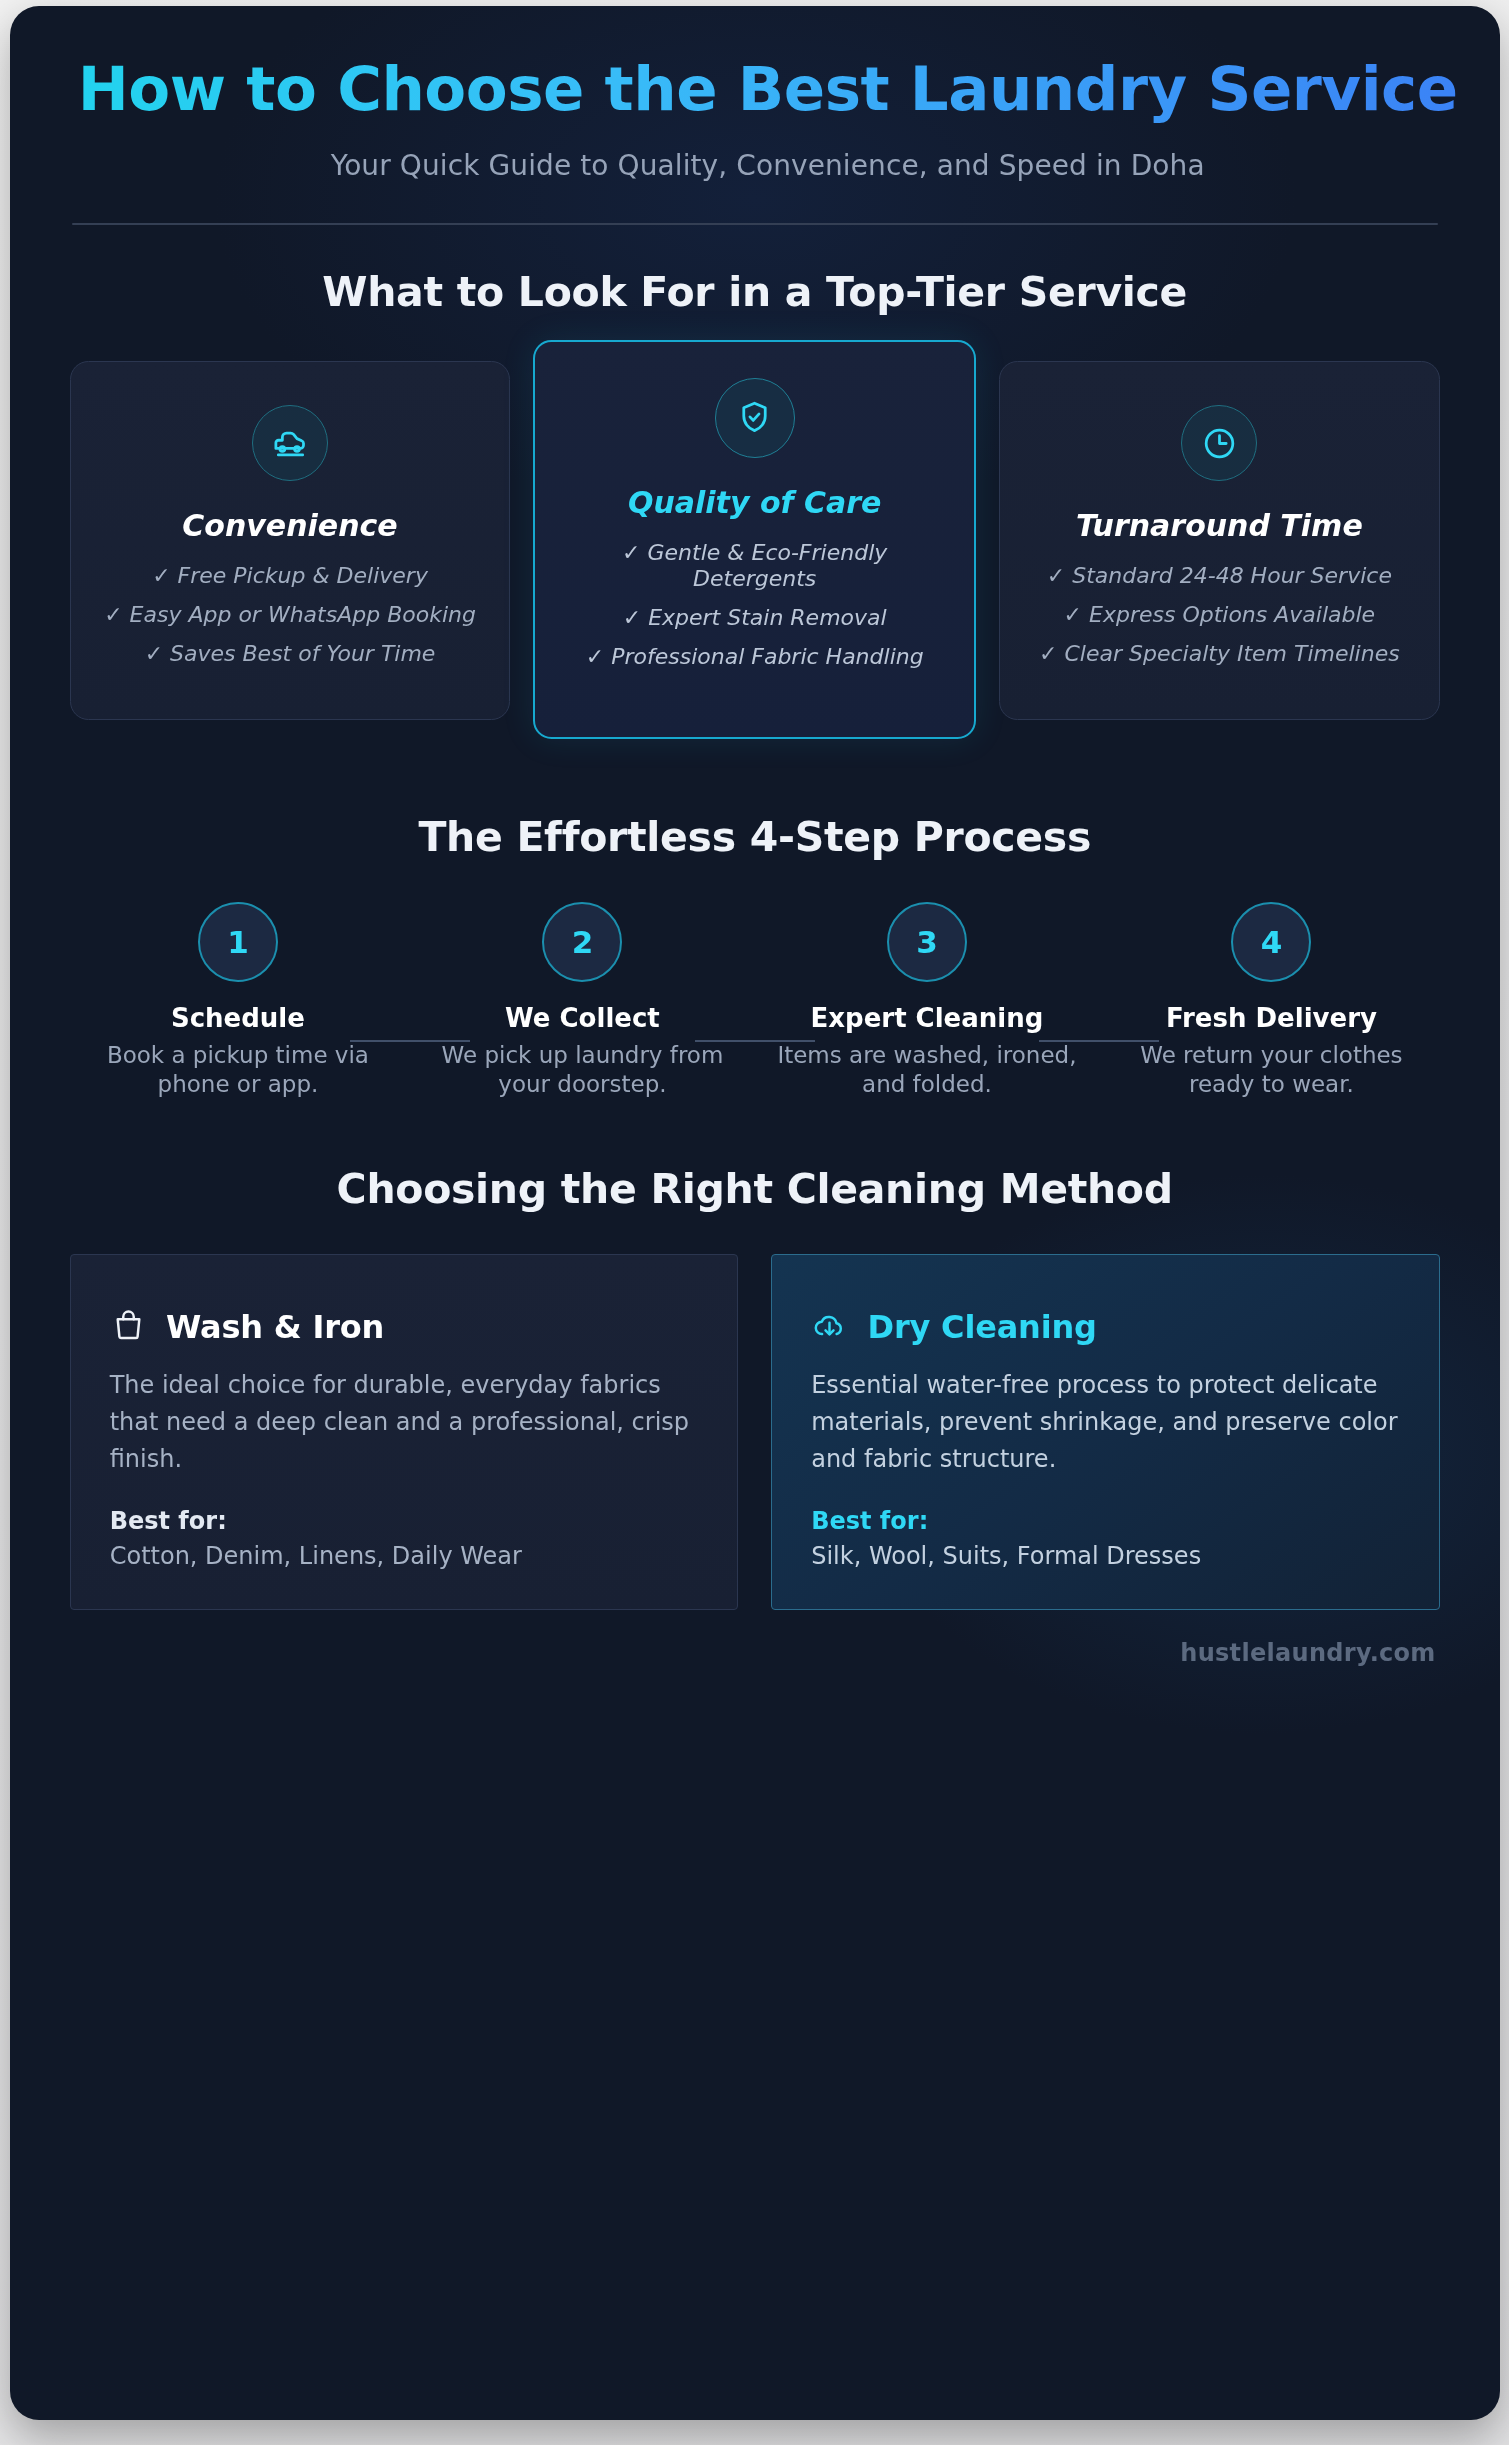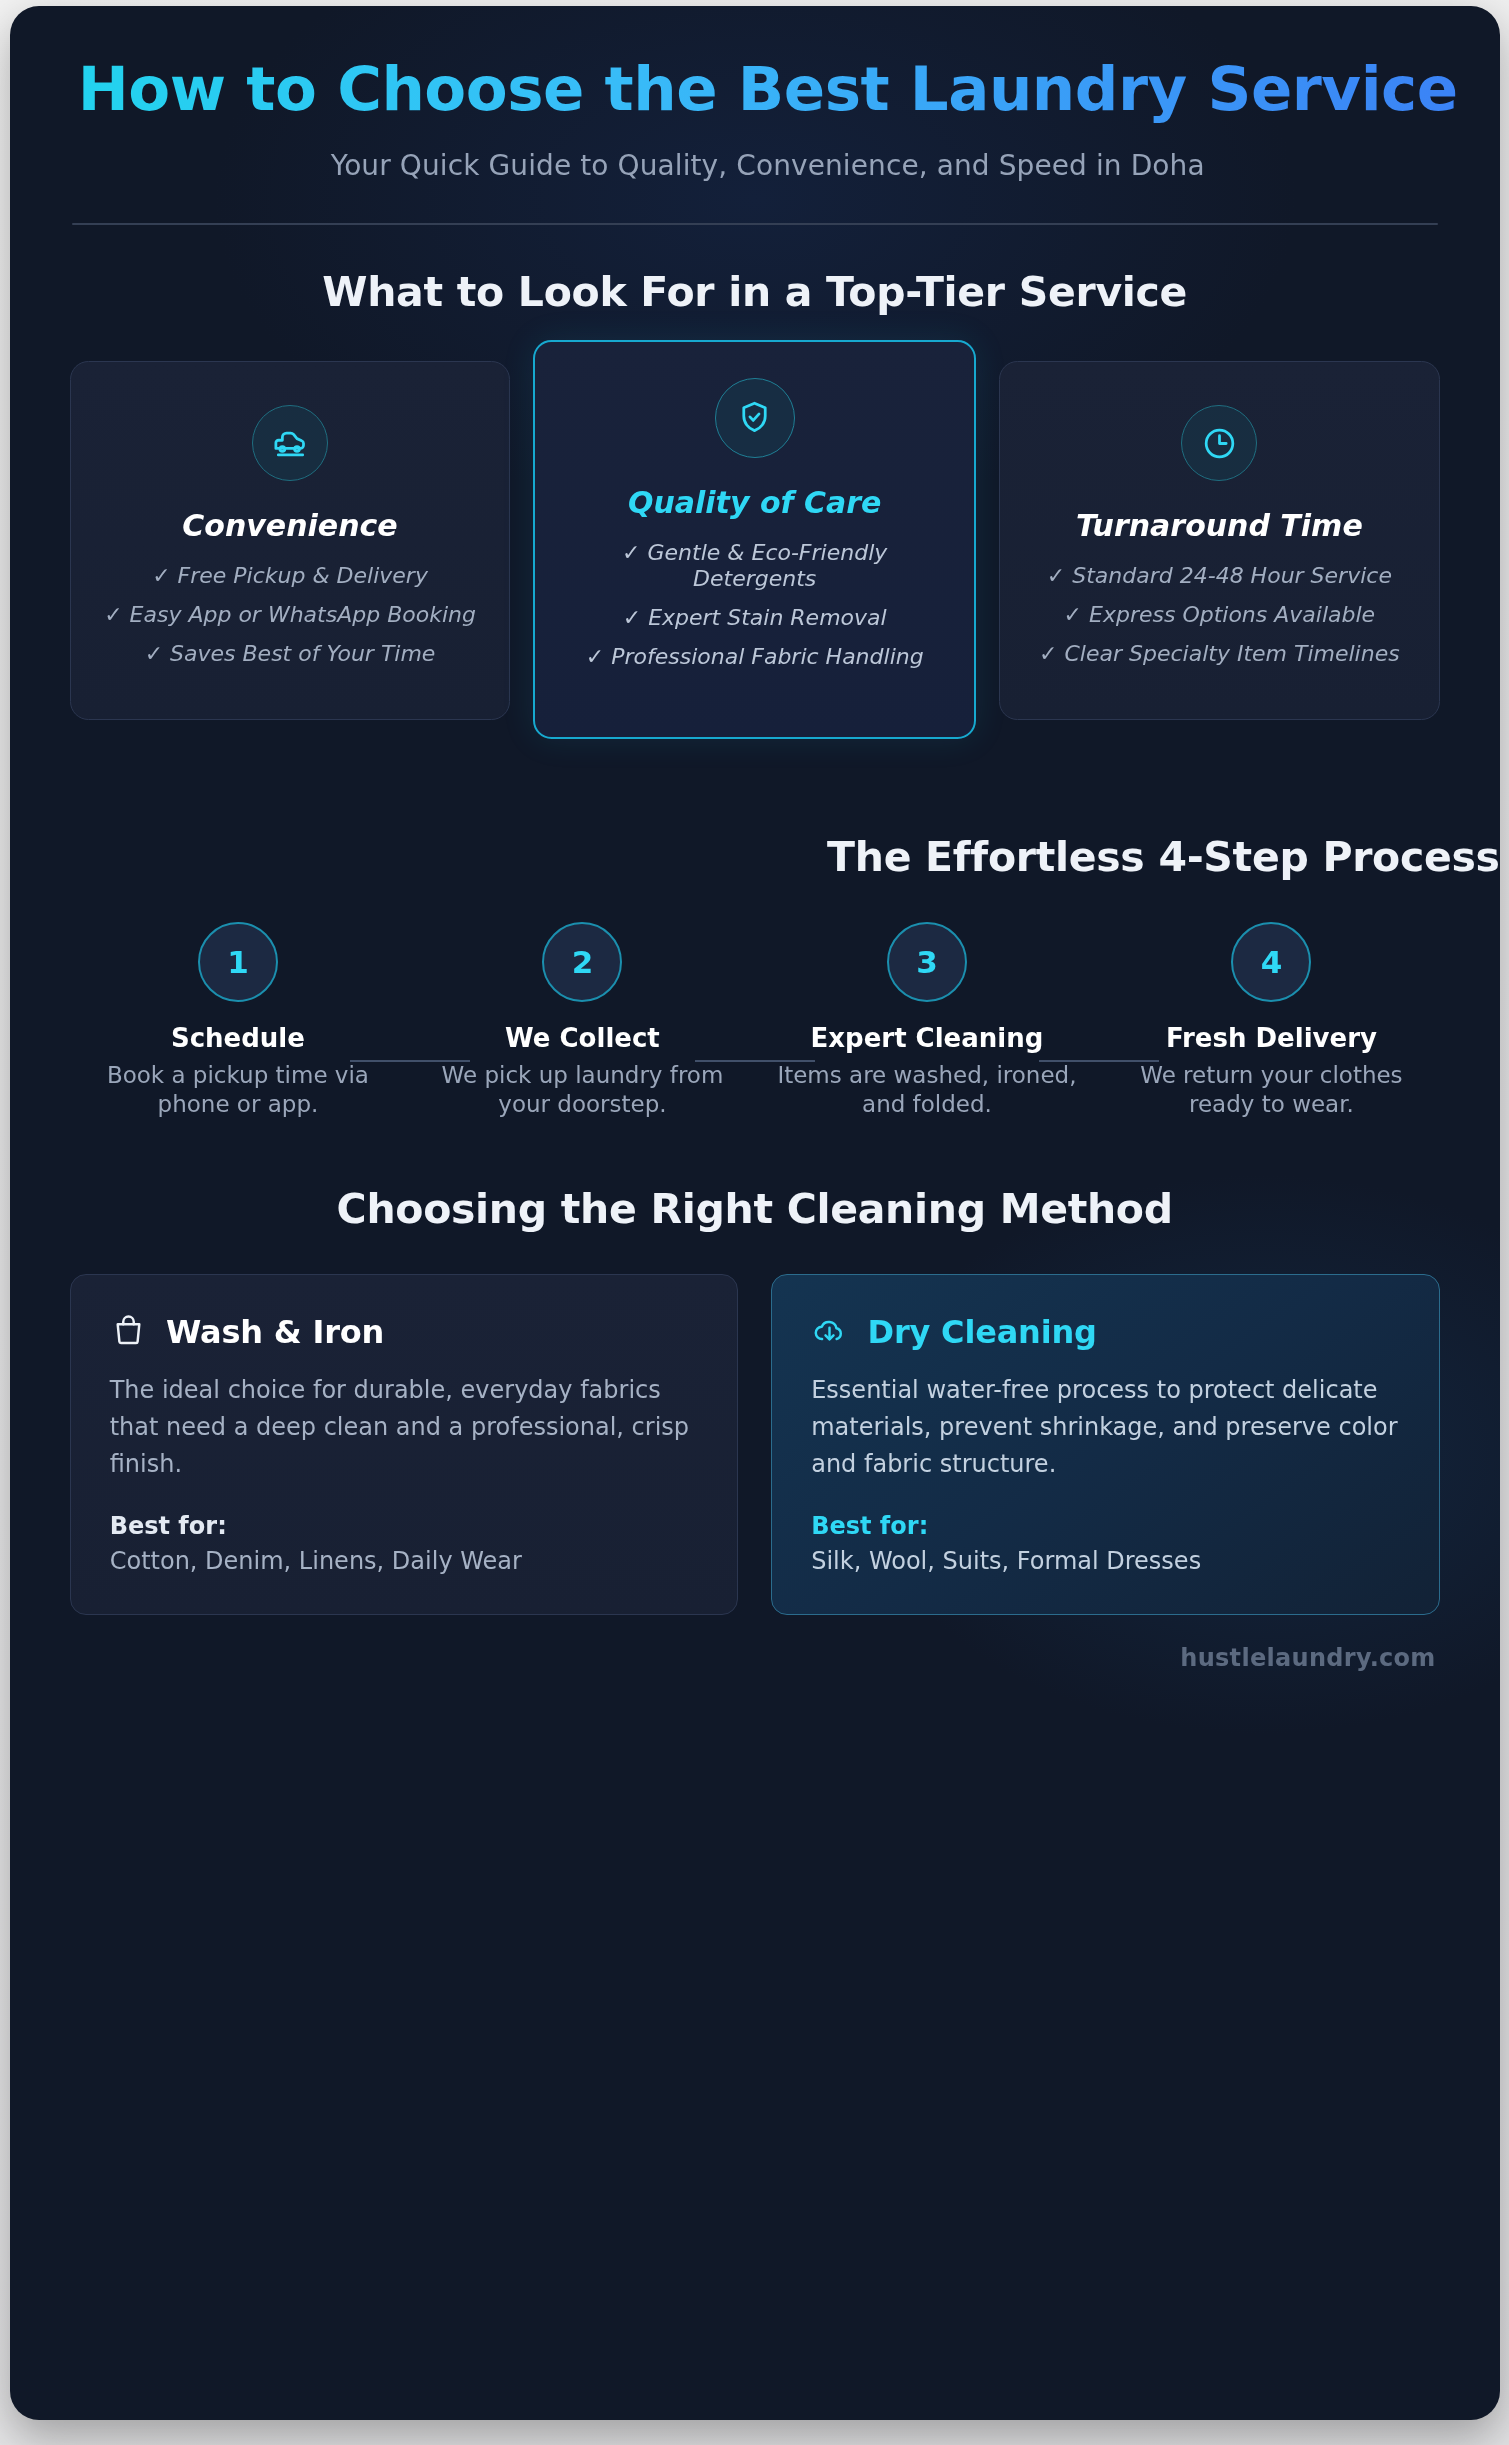--- a/index.html
+++ b/index.html
@@ -113,21 +113,21 @@
   .flist { margin-top:19.4px; }
   .fitem {
     font-size:22px;
     color:#a2aec1;
     line-height:1.2;
     margin-bottom:12.6px;
   }
   .fcard.highlight .fitem { color:#bcc7d8; }
 
   
-  .process-head { margin-top:94px;text-align:right; }
+  .process-head { margin-top:74px; }
   .steps {
     display:flex;
     padding:0 56px;
     margin-top:41px;
     align-items:flex-start;
     position:relative;
   }
   .step {
     flex:1 1 0;
     text-align:center;
@@ -171,22 +171,22 @@
   
   .method-head { margin-top:66px; }
   .methods {
     display:flex;
     gap:33px;
     padding:0 60px;
     margin-top:41px;
   }
   .mcard {
     flex:1 1 0;
-    border-radius:16px;
-    padding:37px 39px 39px 39px;
+    border-radius:4px;
+    padding:52px 39px 39px 39px;
     min-height:299px;
   }
   .mcard.plain {
     background:linear-gradient(180deg,#1a2236 0%,#182033 100%);
     border:1.6px solid #2b3650;
   }
   .mcard.accent {
     background:linear-gradient(145deg,#143451 0%,#132b46 50%,#122236 100%);
     border:1.6px solid #2b6c8d;
   }

